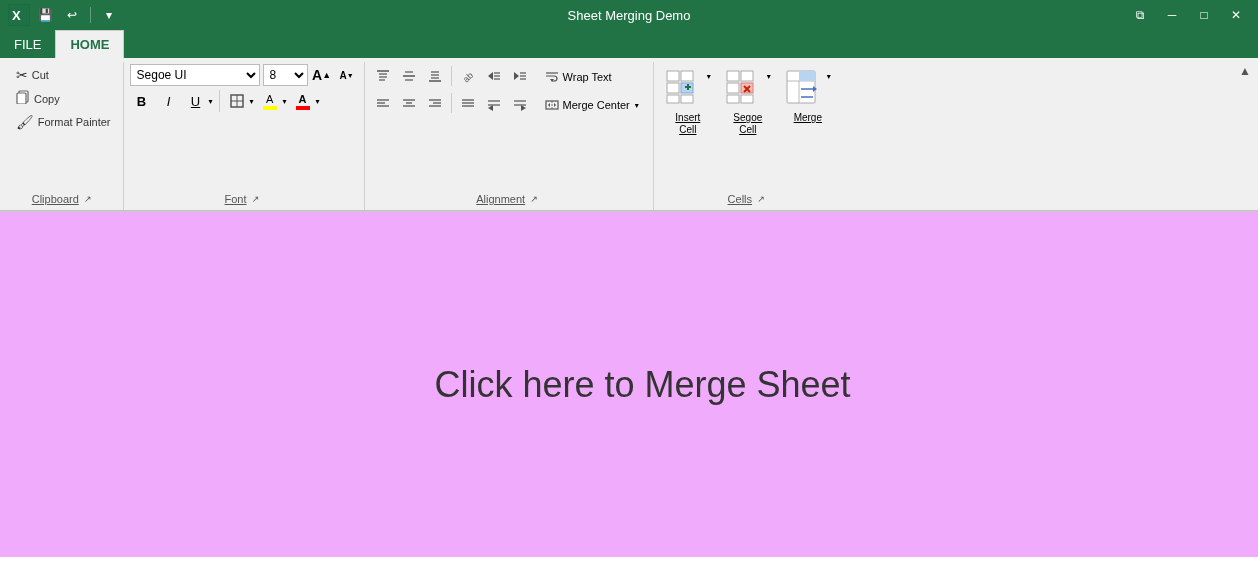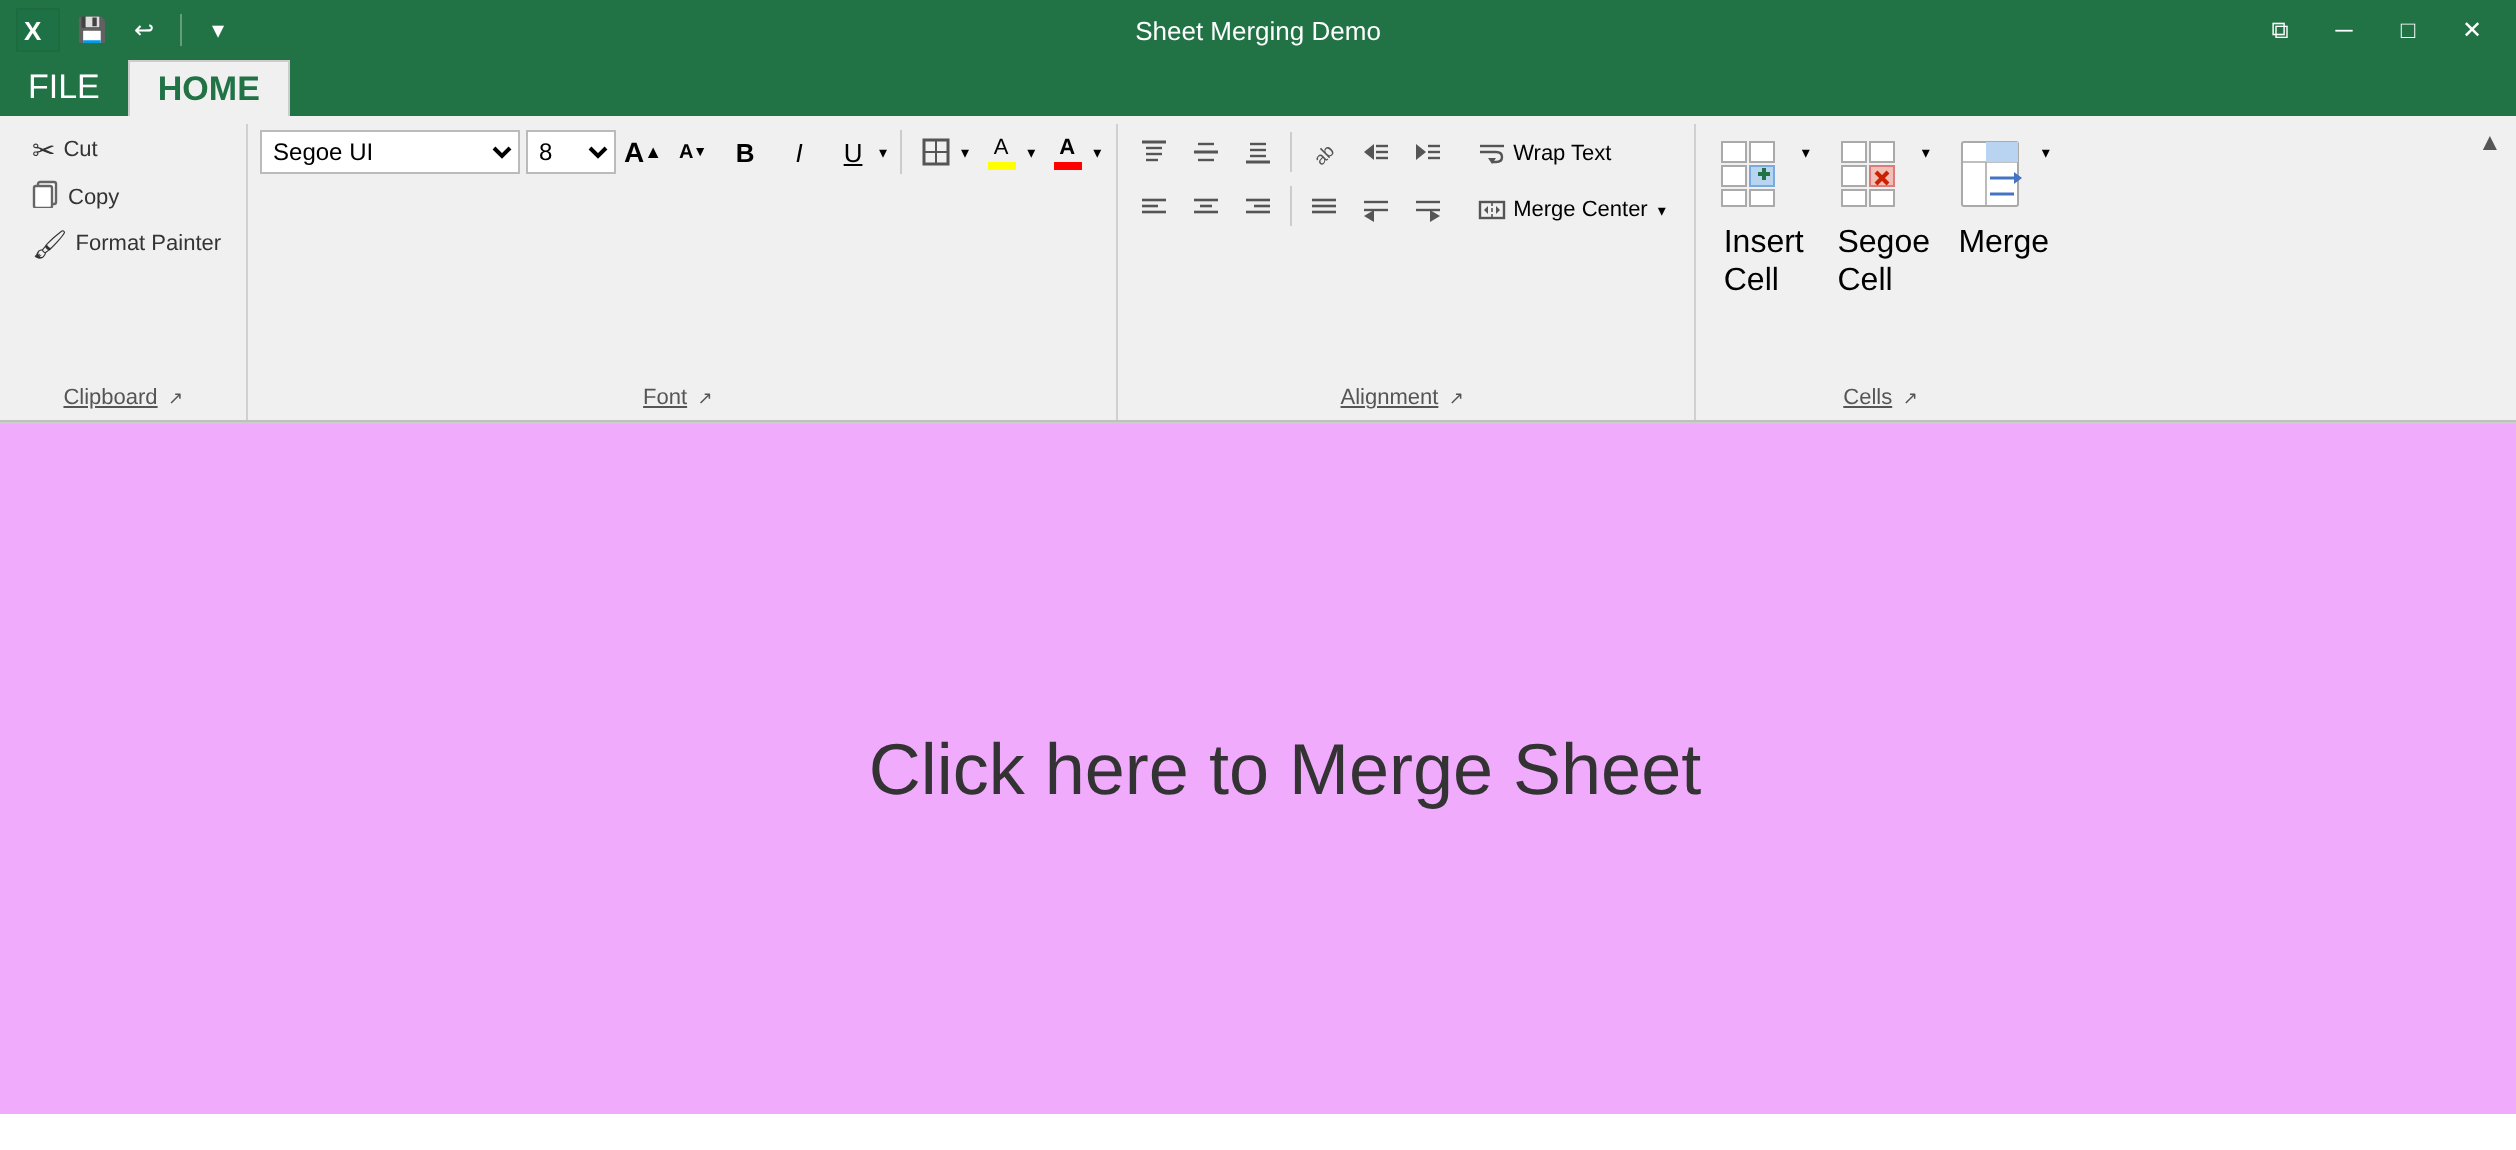--- a/index.html
+++ b/index.html
@@ -28,21 +28,21 @@
       height: 28px;
       display: flex;
       align-items: flex-end;
       padding-left: 0;
     }
     .tab {
       height: 28px;
       padding: 0 14px;
       display: flex;
       align-items: center;
-      font-size: 17px;
+      font-size: 13px;
       cursor: pointer;
       color: white;
       border: none;
       background: transparent;
     }
     .tab.active {
       background: #f0f0f0;
       color: #217346;
       font-weight: 600;
       border-top: 1px solid #ccc;
@@ -139,20 +139,21 @@
       border-radius: 2px;
       font-size: 11px;
       color: #333;
       white-space: nowrap;
     }
     .rb-small-icon { font-size: 14px; }
 
     
     .font-controls {
       display: flex;
+      flex-direction: column;
       gap: 3px;
     }
     .font-row1 { display: flex; align-items: center; gap: 3px; }
     .font-row2 { display: flex; align-items: center; gap: 3px; }
     .font-select {
       width: 130px;
       height: 22px;
       font-size: 12px;
       border: 1px solid #bbb;
       background: white;
@@ -264,21 +265,21 @@
       align-items: center;
       justify-content: center;
       width: 14px;
       cursor: pointer;
       border: 1px solid transparent;
       border-radius: 2px;
       padding: 2px 1px;
       height: 24px;
       font-size: 8px;
     }
-    .cell-btn-label { font-size: 16px; margin-top: 2px; line-height: 1.2; }
+    .cell-btn-label { font-size: 10px; margin-top: 2px; text-align: center; line-height: 1.2; text-decoration: underline; }
 
     
     .ribbon-collapse {
       position: absolute;
       right: 4px;
       top: 4px;
       width: 18px;
       height: 18px;
       display: flex;
       align-items: center;

